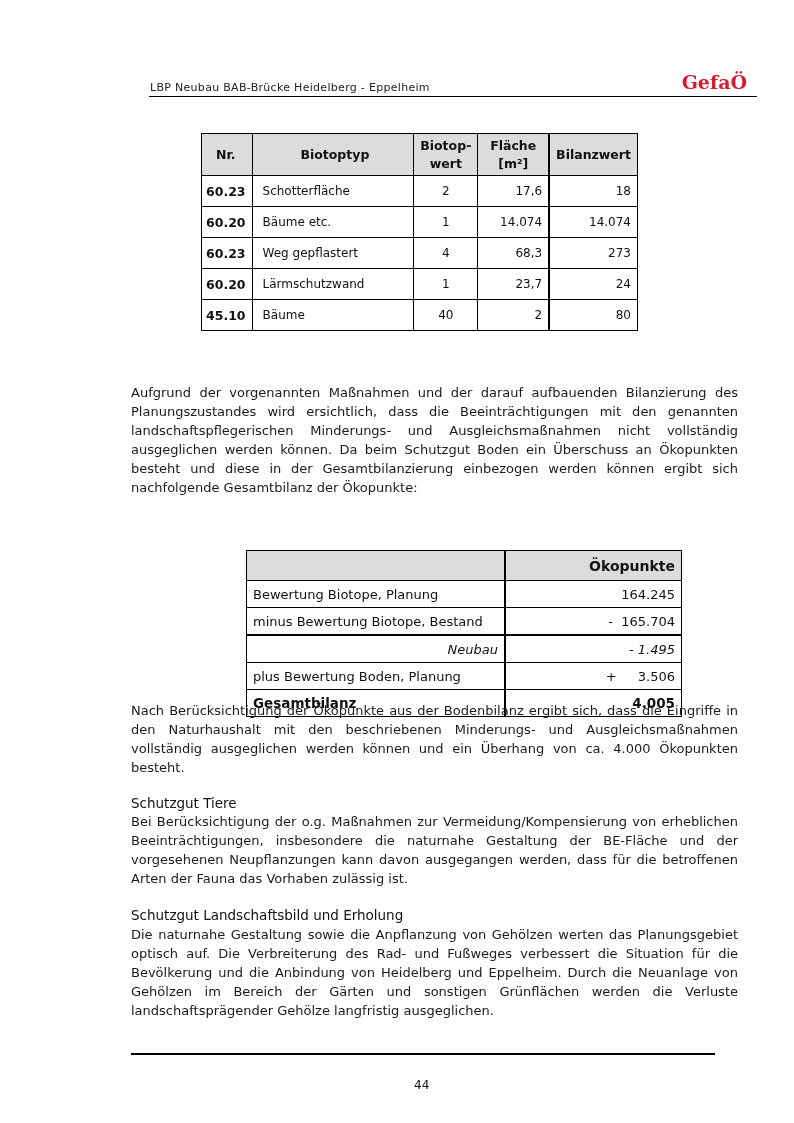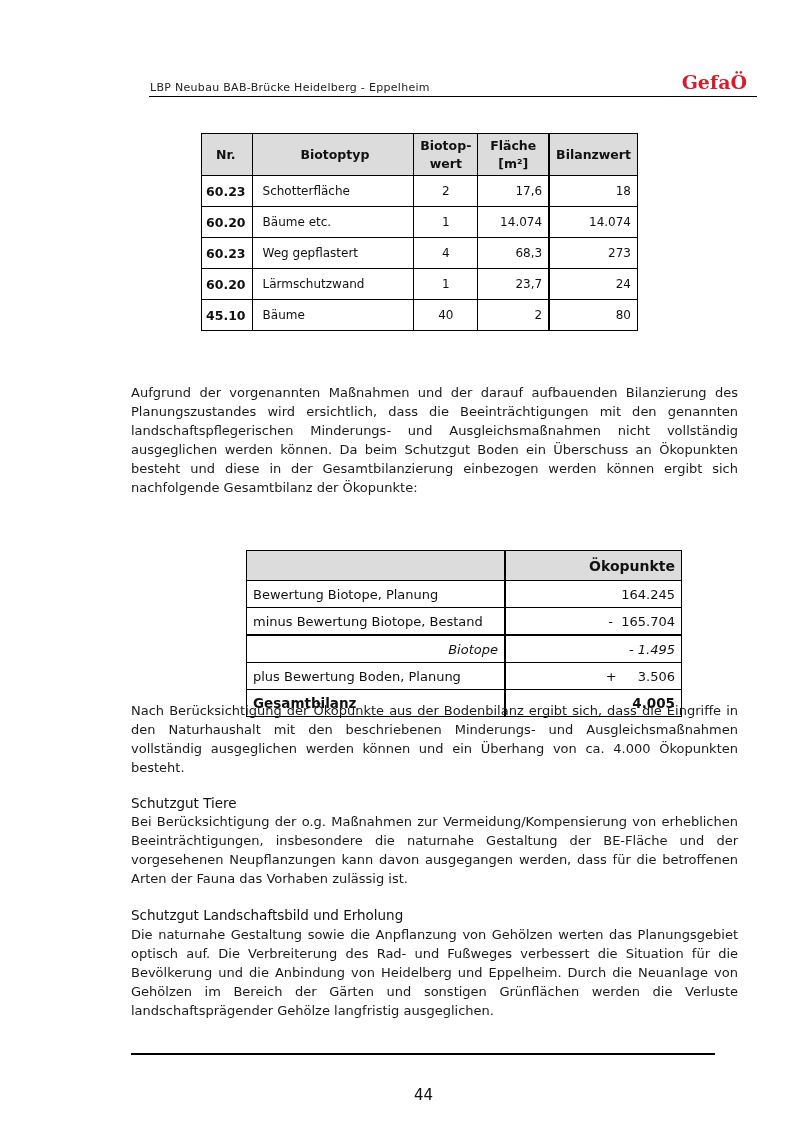--- a/index.html
+++ b/index.html
@@ -34,21 +34,21 @@
     .para { position: absolute; left: 131px; width: 607px; font-size: 13px; line-height: 19px;
             text-align: justify; color: #1a1a1a; }
     .p1 { top: 383px; }
     .p2 { top: 701px; }
     .h { position: absolute; left: 131px; font-size: 13.5px; font-weight: normal; }
     .h1 { top: 795px; }
     .p3 { top: 812px; }
     .h2 { top: 907px; }
     .p4 { top: 925px; }
     .footer-line { position: absolute; left: 131px; top: 1053px; width: 584px; border-top: 2px solid #000; }
-    .page-num { position: absolute; left: 414px; top: 1078px; font-size: 15px; margin-top: 8px; }
+    .page-num { position: absolute; left: 414px; top: 1078px; font-size: 12px; }
   </style>
 </head>
 <body>
 
 <div class="header">
   <span class="header-title">LBP Neubau BAB-Brücke Heidelberg - Eppelheim</span>
   <span class="logo">GefaÖ</span>
 </div>
 
 <table class="t1">
@@ -114,21 +114,21 @@
   </tr>
   <tr>
     <td class="lab">Bewertung Biotope, Planung</td>
     <td class="val"><span>164.245</span></td>
   </tr>
   <tr>
     <td class="lab">minus Bewertung Biotope, Bestand</td>
     <td class="val"><span class="sign">-</span>&nbsp;&nbsp;<span>165.704</span></td>
   </tr>
   <tr class="def">
-    <td class="lab">Biotope</td>
+    <td class="lab">Neubau</td>
     <td class="val"><span>- 1.495</span></td>
   </tr>
   <tr>
     <td class="lab">plus Bewertung Boden, Planung</td>
     <td class="val"><span class="plus">+</span><span>3.506</span></td>
   </tr>
   <tr class="total">
     <td class="lab">Gesamtbilanz</td>
     <td class="val"><span>4.005</span></td>
   </tr>

